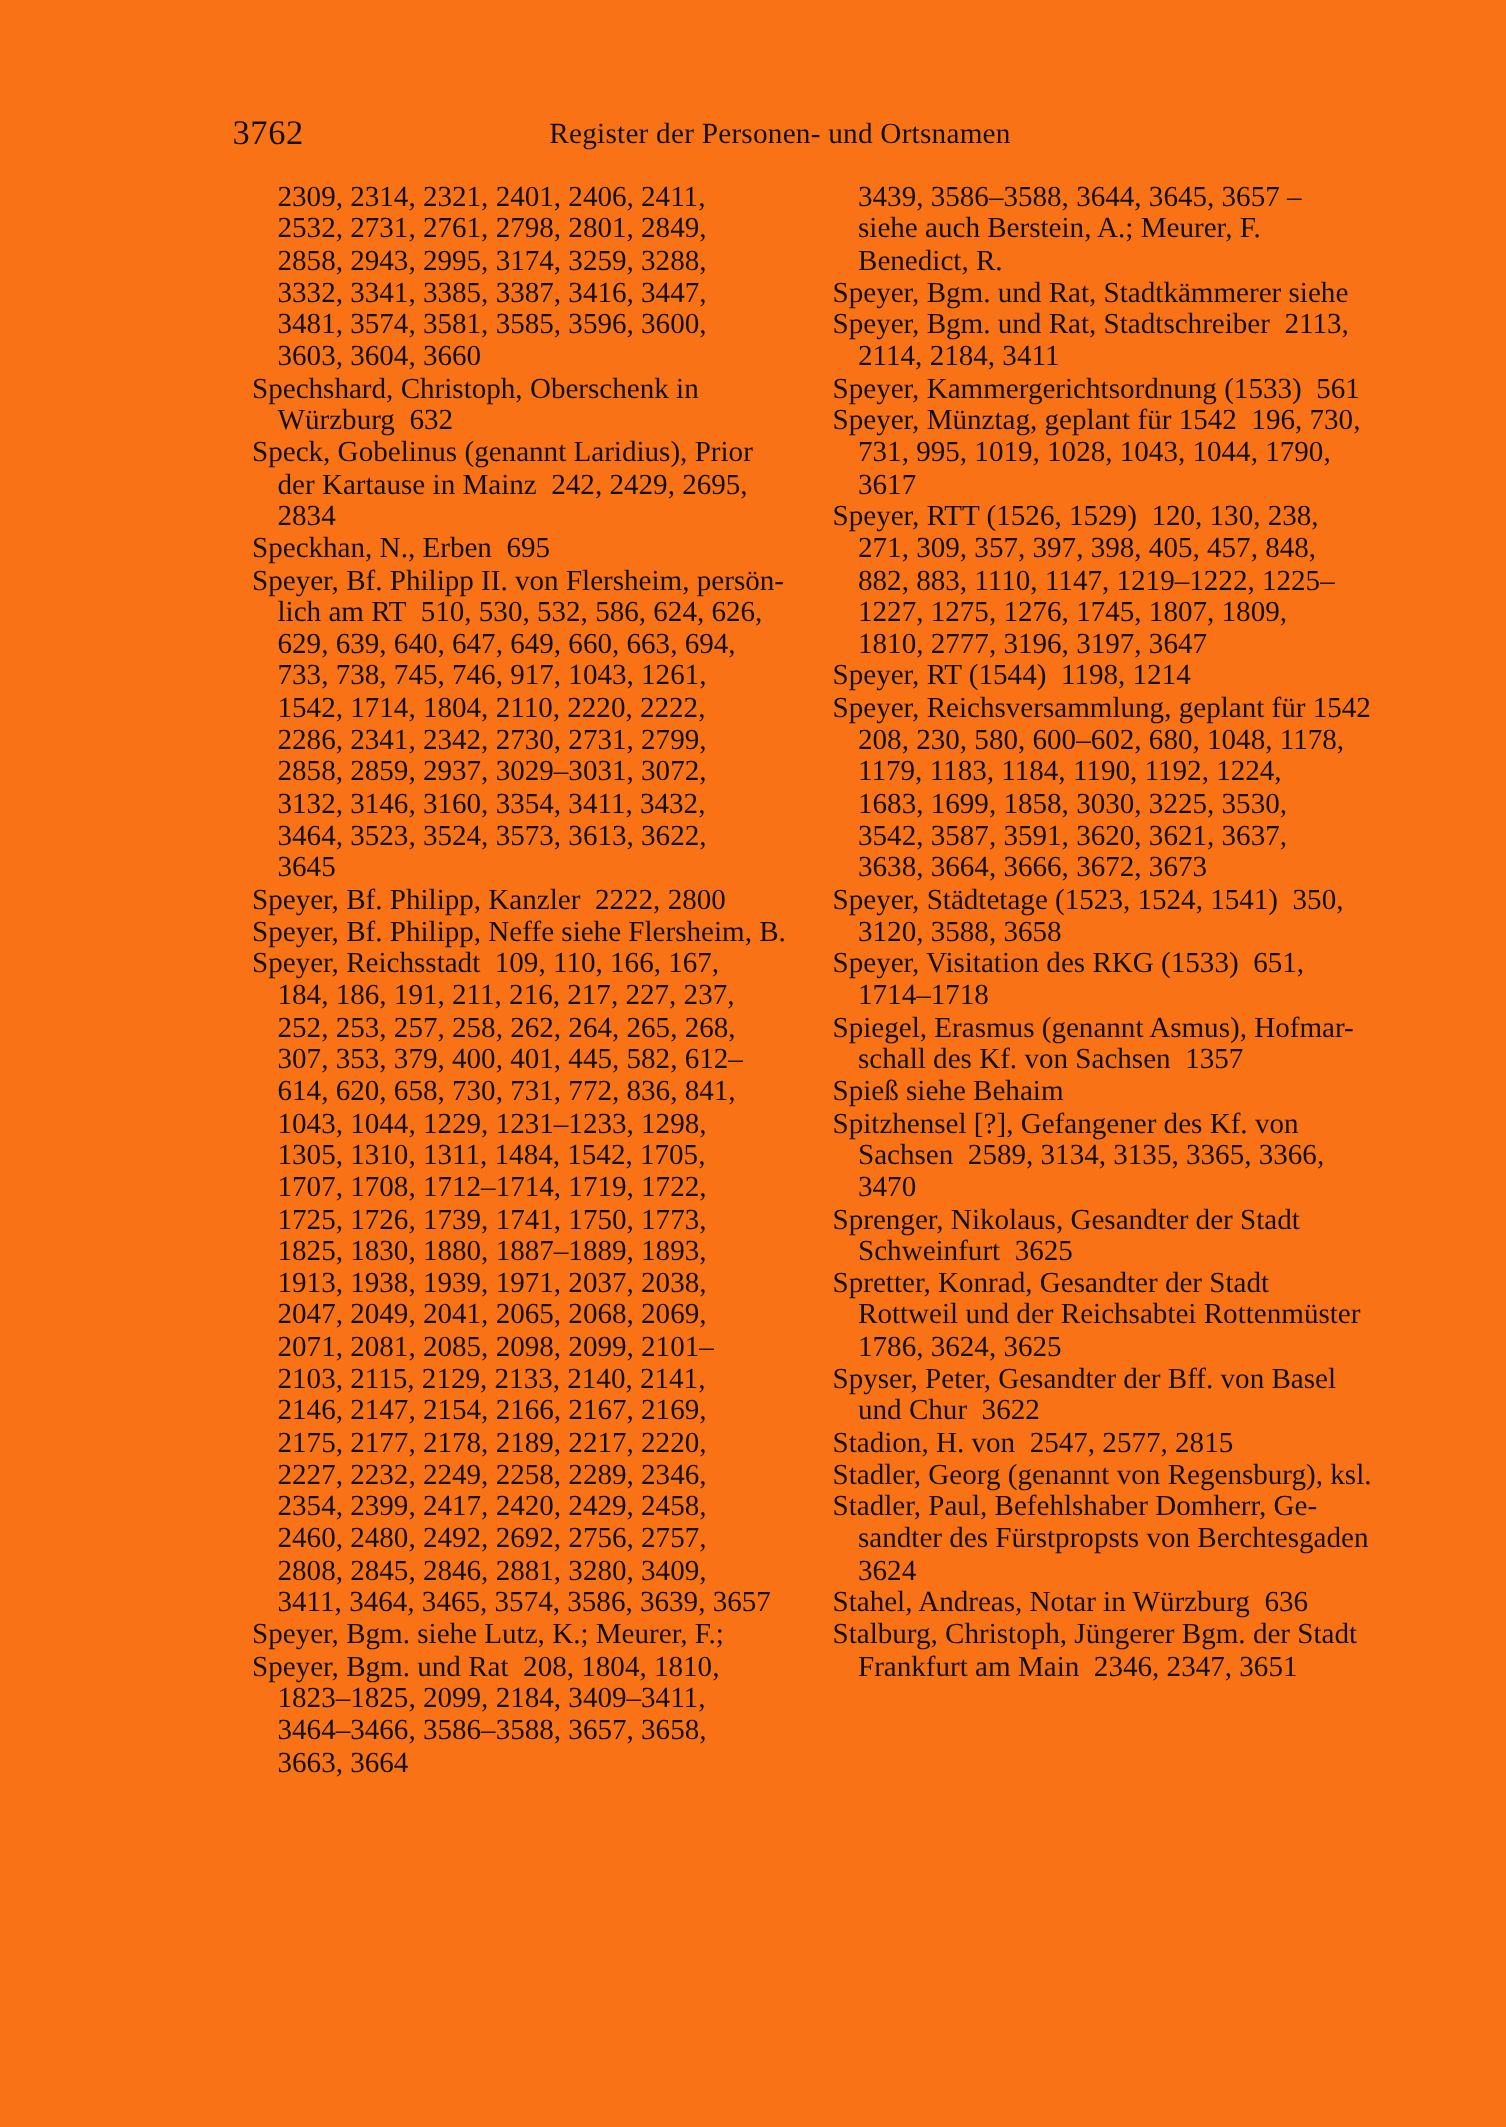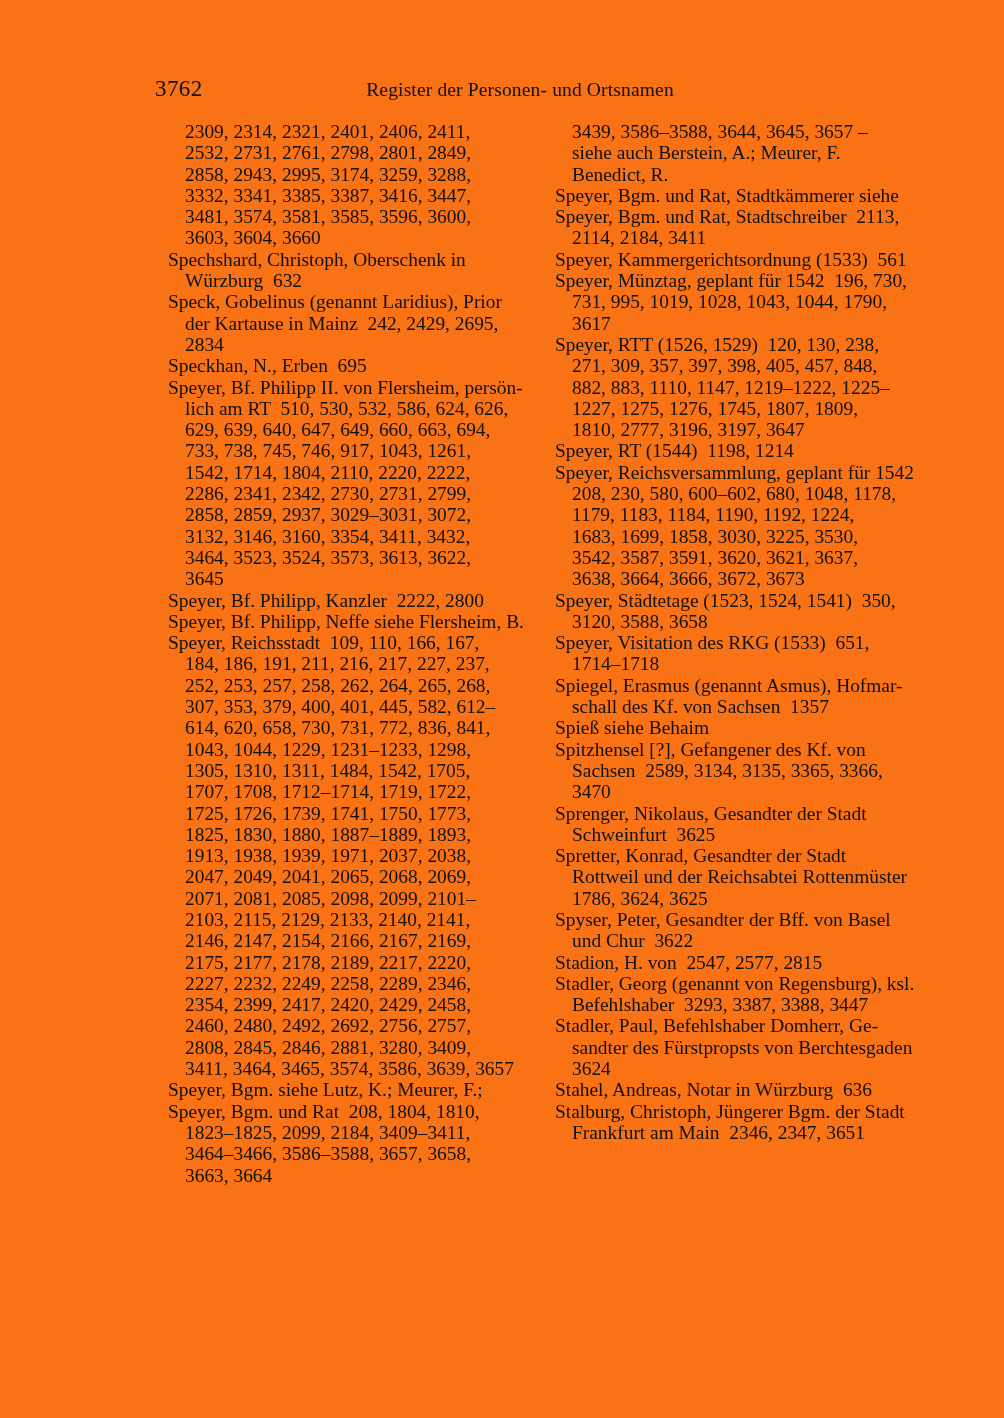--- a/index.html
+++ b/index.html
@@ -109,20 +109,20 @@
         <div class="entry"><span class="ln">Speyer, Reichsversammlung, geplant für 1542</span><span class="ln ind">208, 230, 580, 600–602, 680, 1048, 1178,</span><span class="ln ind">1179, 1183, 1184, 1190, 1192, 1224,</span><span class="ln ind">1683, 1699, 1858, 3030, 3225, 3530,</span><span class="ln ind">3542, 3587, 3591, 3620, 3621, 3637,</span><span class="ln ind">3638, 3664, 3666, 3672, 3673</span></div>
         <div class="entry"><span class="ln">Speyer, Städtetage (1523, 1524, 1541)  350,</span><span class="ln ind">3120, 3588, 3658</span></div>
         <div class="entry"><span class="ln">Speyer, Visitation des RKG (1533)  651,</span><span class="ln ind">1714–1718</span></div>
         <div class="entry"><span class="ln">Spiegel, Erasmus (genannt Asmus), Hofmar-</span><span class="ln ind">schall des Kf. von Sachsen  1357</span></div>
         <div class="entry"><span class="ln">Spieß siehe Behaim</span></div>
         <div class="entry"><span class="ln">Spitzhensel [?], Gefangener des Kf. von</span><span class="ln ind">Sachsen  2589, 3134, 3135, 3365, 3366,</span><span class="ln ind">3470</span></div>
         <div class="entry"><span class="ln">Sprenger, Nikolaus, Gesandter der Stadt</span><span class="ln ind">Schweinfurt  3625</span></div>
         <div class="entry"><span class="ln">Spretter, Konrad, Gesandter der Stadt</span><span class="ln ind">Rottweil und der Reichsabtei Rottenmüster</span><span class="ln ind">1786, 3624, 3625</span></div>
         <div class="entry"><span class="ln">Spyser, Peter, Gesandter der Bff. von Basel</span><span class="ln ind">und Chur  3622</span></div>
         <div class="entry"><span class="ln">Stadion, H. von  2547, 2577, 2815</span></div>
-        <div class="entry"><span class="ln">Stadler, Georg (genannt von Regensburg), ksl.</span><span class="ln ind">Befehlshaber  3293, 3387, 3388, 3447</span></div>
+        <div class="entry"><span class="ln">Stadler, Georg (genannt von Regensburg), ksl.</span></div>
         <div class="entry"><span class="ln">Stadler, Paul, Befehlshaber Domherr, Ge-</span><span class="ln ind">sandter des Fürstpropsts von Berchtesgaden</span><span class="ln ind">3624</span></div>
         <div class="entry"><span class="ln">Stahel, Andreas, Notar in Würzburg  636</span></div>
         <div class="entry"><span class="ln">Stalburg, Christoph, Jüngerer Bgm. der Stadt</span><span class="ln ind">Frankfurt am Main  2346, 2347, 3651</span></div>
       </div>
   </div>
 
 </div>
 
 </body></html>

